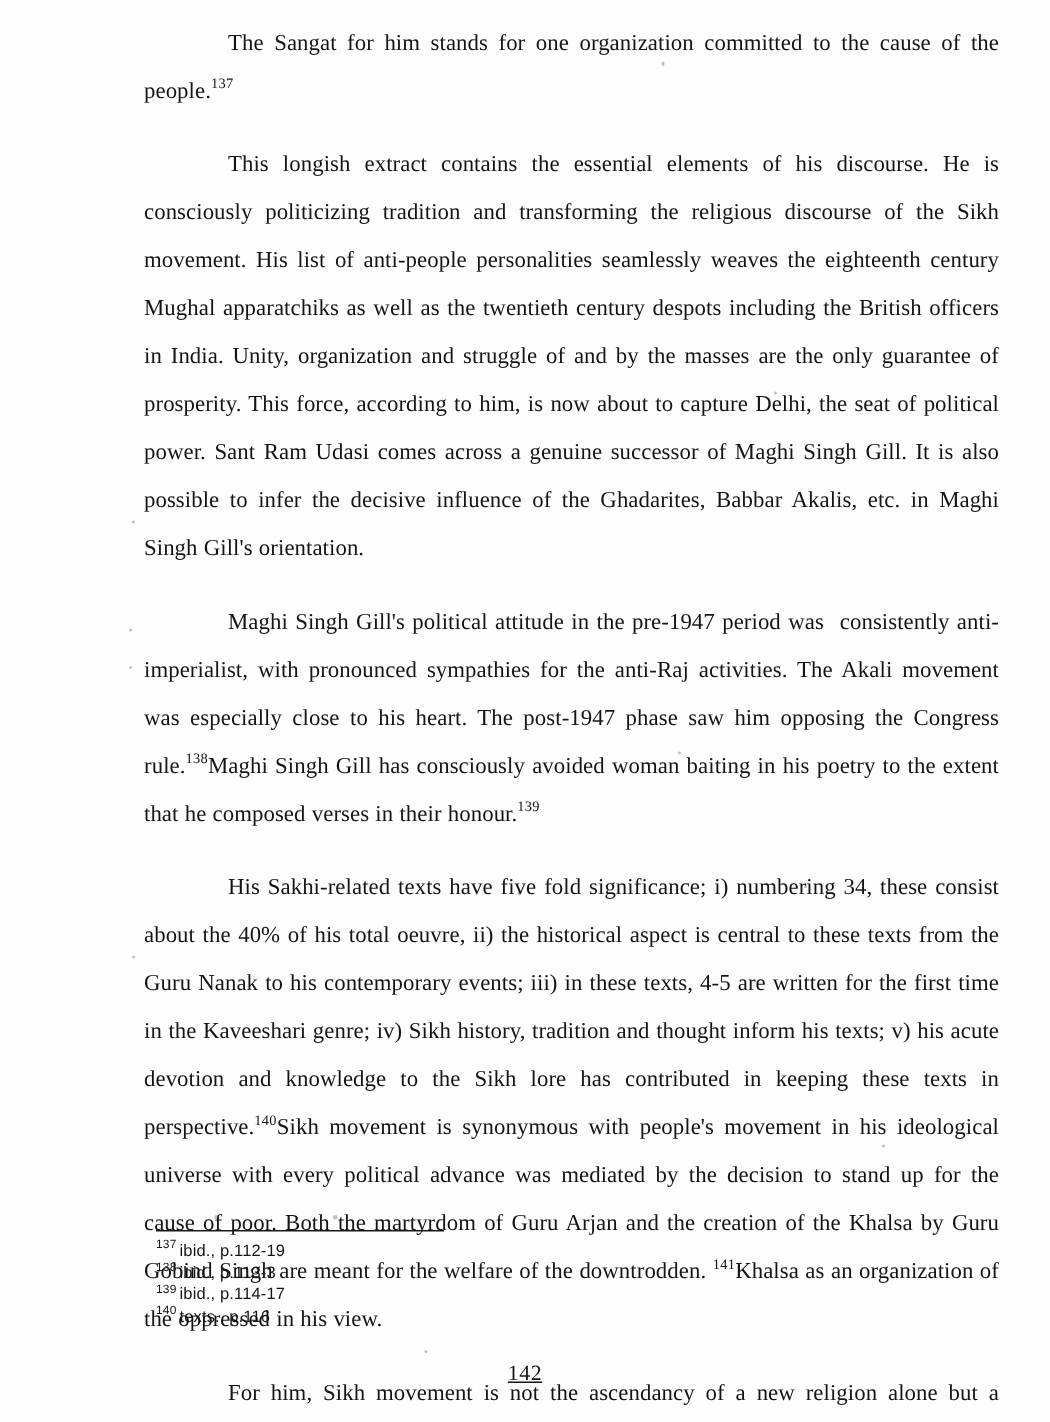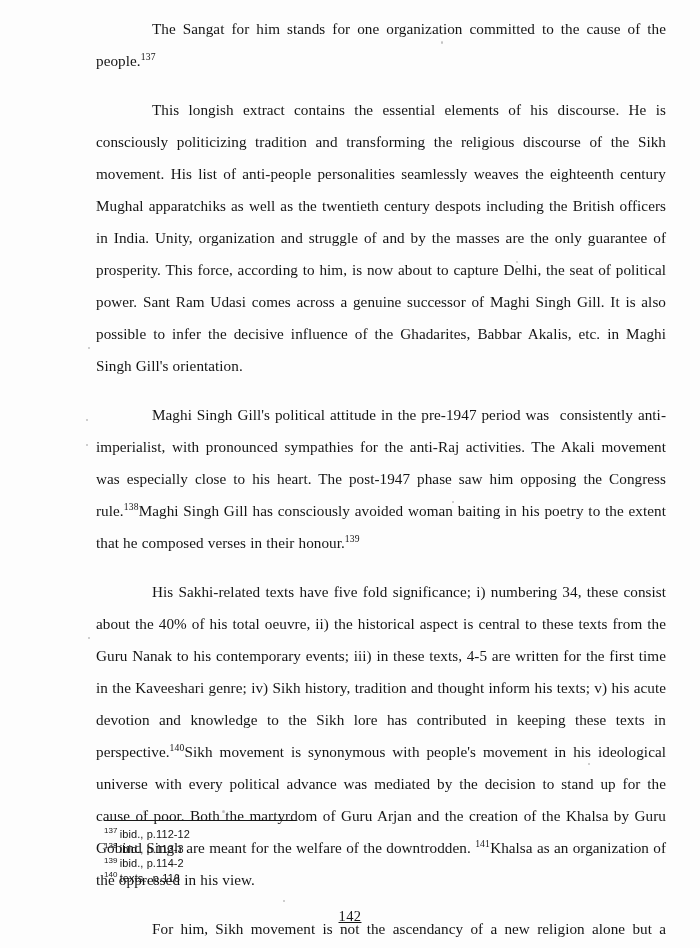--- a/index.html
+++ b/index.html
@@ -118,21 +118,21 @@
     <p class="para indent"><span>Maghi Singh Gill's political attitude in the pre-1947 period was</span><span class="wide-gap">&nbsp;</span><span>consistently anti-imperialist, with pronounced sympathies for the anti-Raj activities. The Akali movement was especially close to his heart. The post-1947 phase saw him opposing the Congress rule.</span><sup class="fn">138</sup><span>Maghi Singh Gill has consciously avoided woman baiting in his poetry to the extent that he composed verses in their honour.</span><sup class="fn">139</sup></p>
 
     <p class="para indent"><span>His Sakhi-related texts have five fold significance; i) numbering 34, these consist about the 40% of his total oeuvre, ii) the historical aspect is central to these texts from the Guru Nanak to his contemporary events; iii) in these texts, 4-5 are written for the first time in the Kaveeshari genre; iv) Sikh history, tradition and thought inform his texts; v) his acute devotion and knowledge to the Sikh lore has contributed in keeping these texts in perspective.</span><sup class="fn">140</sup><span>Sikh movement is synonymous with people's movement in his ideological universe with every political advance was mediated by the decision to stand up for the cause of poor. Both the martyrdom of Guru Arjan and the creation of the Khalsa by Guru Gobind Singh are meant for the welfare of the downtrodden.</span> <sup class="fn">141</sup><span>Khalsa as an organization of the oppressed in his view.</span></p>
 
     <p class="para indent"><span>For him, Sikh movement is not the ascendancy of a new religion alone but a comprehensive socio-economic and cultural movement with Guru Gobind Singh as its undisputed inspiration and leader in history to such an extent that the later events are</span></p>
 
   </div>
 
   <div class="footnote-block">
     <div class="fn-rule"></div>
-    <div class="fn-line"><sup>137</sup><span>ibid., p.112-12</span></div>
+    <div class="fn-line"><sup>137</sup><span>ibid., p.112-19</span></div>
     <div class="fn-line"><sup>138</sup><span>ibid., p.113-3</span></div>
-    <div class="fn-line"><sup>139</sup><span>ibid., p.114-2</span></div>
+    <div class="fn-line"><sup>139</sup><span>ibid., p.114-17</span></div>
     <div class="fn-line"><sup>140</sup><span>texts., p.116</span></div>
   </div>
 
   <div class="page-number">142</div>
 
 </div>
 
 </body></html>

